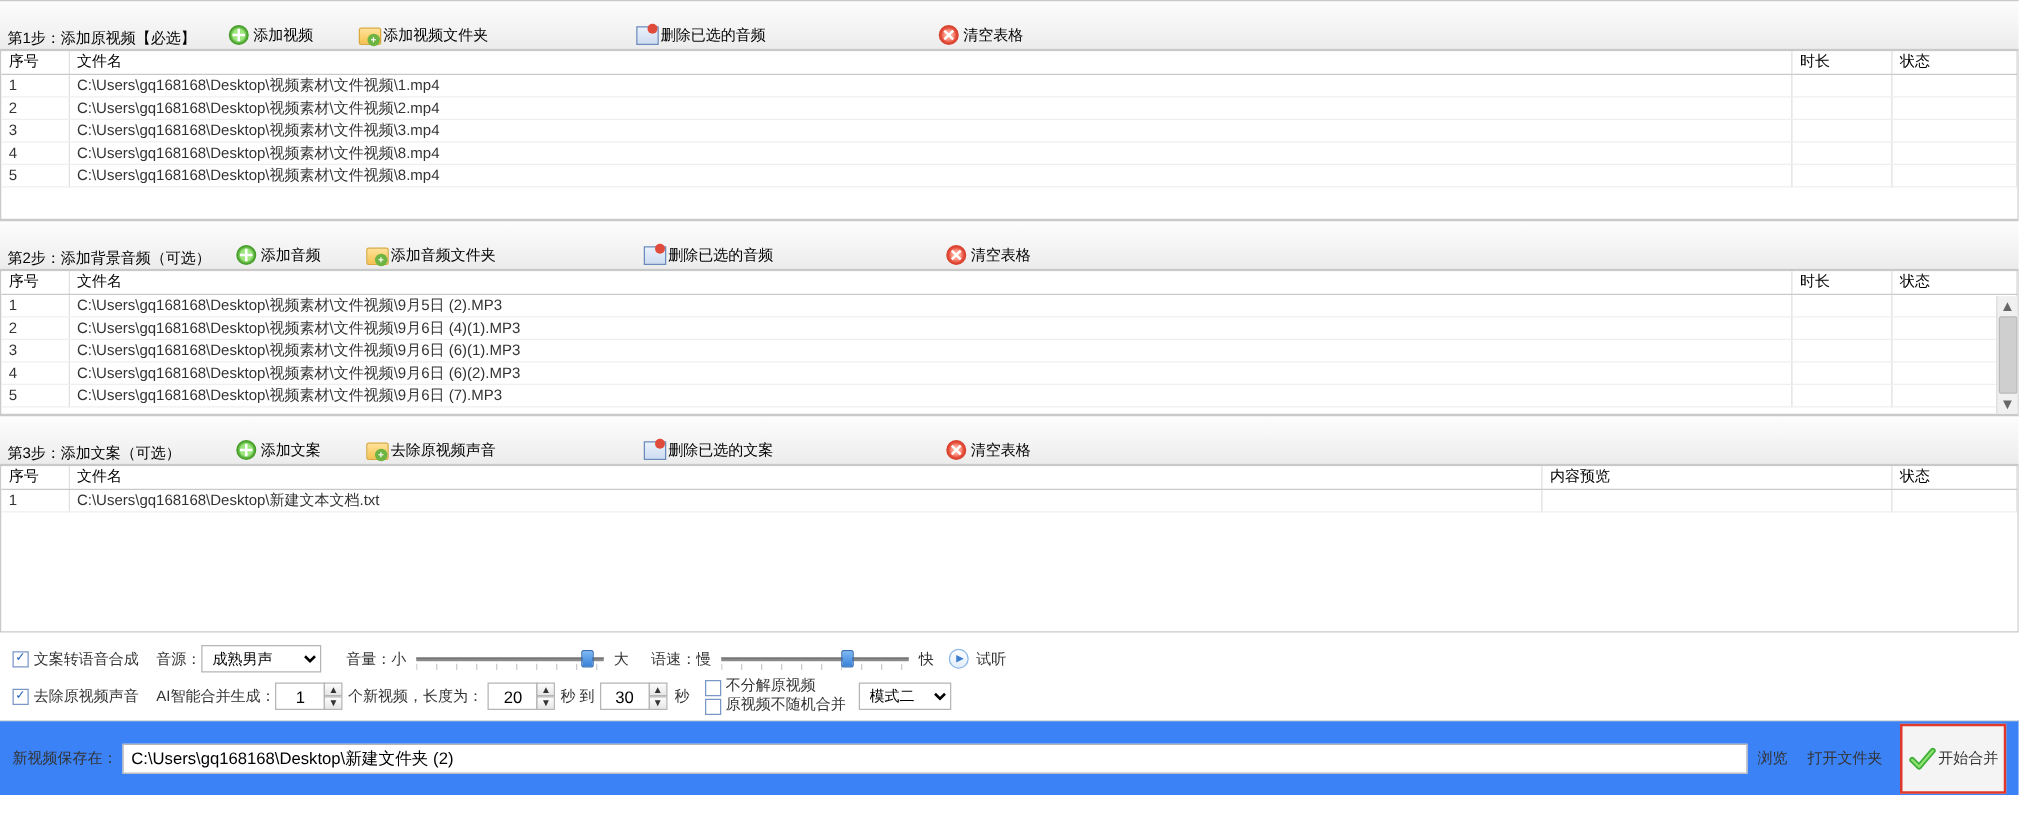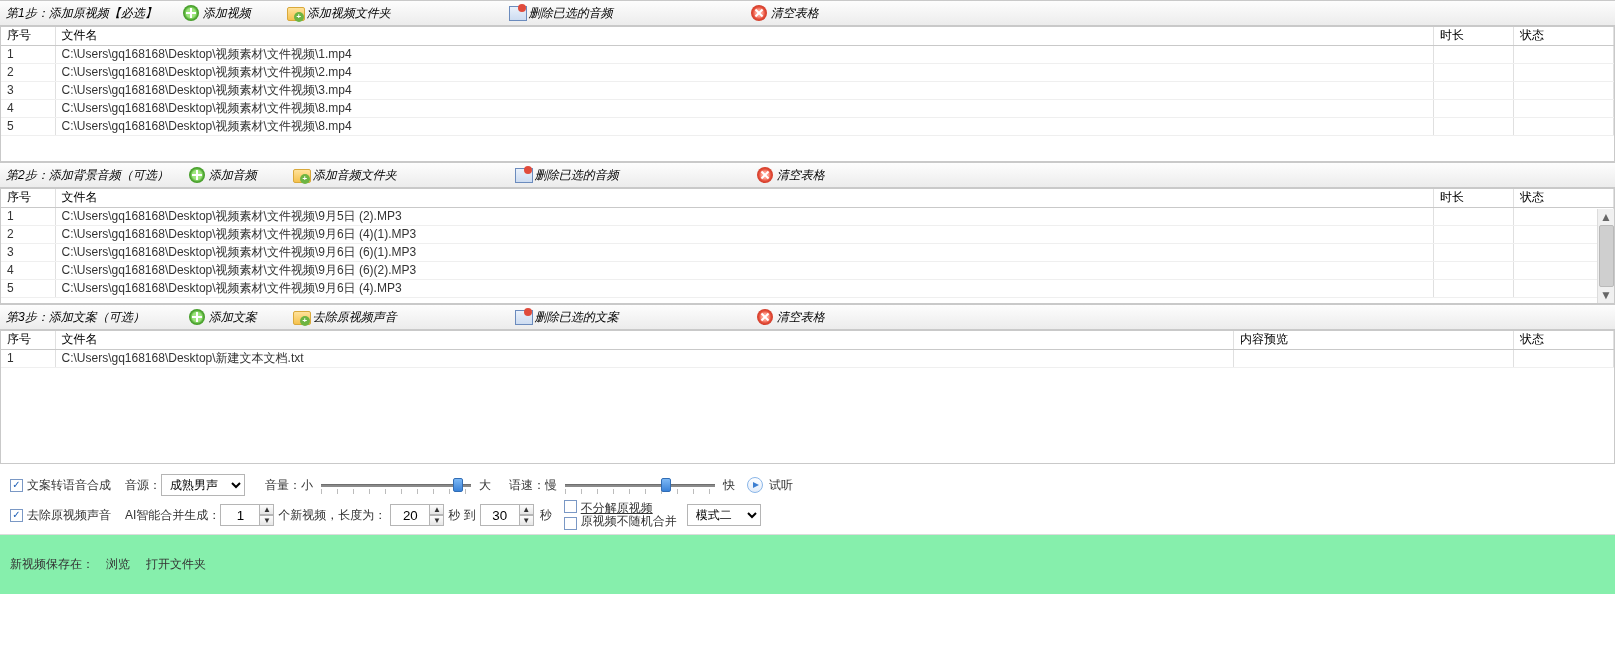--- a/index.html
+++ b/index.html
@@ -1,23 +1,22 @@
 <!DOCTYPE html>
 <html><head>
 <meta charset="utf-8">
 <style>
   * { box-sizing: border-box; margin: 0; padding: 0; }
   html, body { font-family: "SimSun", "宋体", Tahoma, sans-serif; font-size: 12px; color:#333; width:1615px; background:#fff;}
   .section { }
   .toolbar {
-    display:flex; align-items:center; height:26px;
+    display:flex; align-items:flex-end; height:40px;
     background: linear-gradient(to bottom, #fdfdfd 0%, #ececec 100%);
     border-top:1px solid #c9c9c9; border-bottom:1px solid #c9c9c9;
     padding:0 6px;
-    font-style:italic;
   }
   .toolbar .step { font-weight:normal; color:#000; margin-right:8px; }
   .tbtn {
     display:inline-flex; align-items:center; cursor:default;
     height:22px; padding:0 4px; color:#000;
   }
   .tbtn .ico { width:16px; height:16px; margin-right:4px; display:inline-block; }
   .sp { display:inline-block; }
   
   .ico-add-green { background: radial-gradient(circle at 50% 50%, #9ee67e 40%, #4ca52f 60%, #2c7d14 100%); border-radius:50%; position:relative;}
@@ -82,22 +81,23 @@
     position:absolute; top:2px; width:10px; height:14px;
     background:linear-gradient(#7db8f5,#3a82d8); border:1px solid #316db5; border-radius:2px;
   }
   .spinner { display:inline-flex; }
   .spinner input { width:40px; height:22px; border:1px solid #b5b5b5; text-align:center;}
   .spinner .btns { display:flex; flex-direction:column;}
   .spinner .btns span { width:15px; height:11px; border:1px solid #b5b5b5; margin-left:-1px; display:flex; align-items:center; justify-content:center; font-size:8px; background:linear-gradient(#fdfdfd,#e6e6e6);}
   
   .savebar {
     display:flex; align-items:center; padding:16px 10px; height:60px;
-    border-top:1px solid #dcdcdc; background:#86efac; margin-top:2px;
+    border-top:1px solid #dcdcdc; background:#3b82f6; margin-top:2px;
     position:relative;
+    justify-content:flex-end;
   }
   .savebar input.path {
     flex:1; height:24px; border:1px solid #b5b5b5; padding:0 6px; background:#fff; font-family:inherit;
   }
   .savebar .txtbtn { margin:0 8px; }
   .startbtn {
     width:85px; height:56px; border:2px solid #e0392c; margin-left:6px;
     display:flex; align-items:center; justify-content:center; background:#f4f4f4;
   }
   .pad-scroll { padding-right:17px; }
@@ -241,21 +241,21 @@
             <td class="center"></td>
           </tr>
           <tr>
             <td>4</td>
             <td>C:\Users\gq168168\Desktop\视频素材\文件视频\9月6日 (6)(2).MP3</td>
             <td class="center"></td>
             <td class="center"></td>
           </tr>
           <tr>
             <td>5</td>
-            <td>C:\Users\gq168168\Desktop\视频素材\文件视频\9月6日 (4).MP3</td>
+            <td>C:\Users\gq168168\Desktop\视频素材\文件视频\9月6日 (7).MP3</td>
             <td class="center"></td>
             <td class="center"></td>
           </tr>
         </tbody>
     </table>
     <div class="vscroll">
       <span class="arrow">▲</span>
       <span class="thumb" style="height:62px"></span>
       <span class="track"></span>
       <span class="arrow">▼</span>
@@ -315,21 +315,21 @@
   </div>
 </div>
 
 <div class="step4">
 
   <div class="row">
     <span class="chk checked"></span>
     <span>文案转语音合成</span>
     <span class="sp" style="width:14px"></span>
     <span>音源：</span>
-    <select class="native" style="width:84px">
+    <select class="native" style="width:96px">
       <option>成熟男声</option>
     </select>
     <span class="sp" style="width:20px"></span>
     <span>音量：</span>
     <span>小</span>
     <span class="slider" style="width:150px; margin:0 8px">
       <span class="thumb" style="left:132px"></span>
     </span>
     <span>大</span>
     <span class="sp" style="width:18px"></span>
@@ -368,34 +368,44 @@
     <span class="spinner">
       <input value="30" style="">
       <span class="btns">
           <span>▲</span>
           <span>▼</span>
         </span>
     </span>
     <span style="margin:0 6px">秒</span>
 
     <span style="display:inline-flex; flex-direction:column; margin-left:6px;">
-      <span style="display:inline-flex; align-items:flex-start; height:15px;text-decoration:underline;">
+      <span style="display:inline-flex; align-items:flex-end; height:15px;">
         <span class="chk"></span>
         <span>不分解原视频</span>
       </span>
       <span style="display:inline-flex; align-items:flex-end; height:15px;">
         <span class="chk"></span>
         <span>原视频不随机合并</span>
       </span>
     </span>
     <span class="sp" style="width:10px"></span>
     <select class="native" style="width:74px">
       <option>模式二</option>
     </select>
   </div>
 </div>
 
 <div class="savebar">
   <span>新视频保存在：</span>
   <span class="sp" style="width:4px"></span>
+  <input class="path" value="C:\Users\gq168168\Desktop\新建文件夹 (2)" style="">
   <span class="txtbtn">浏览</span>
   <span class="txtbtn">打开文件夹</span>
+  <div class="startbtn">
+    <span class="ico-check">
+      <svg viewBox="0 0 24 24">
+          <path d="M3 13 L9 19 L21 5" fill="none" stroke="#3fae3a" stroke-width="5" stroke-linecap="round" stroke-linejoin="round"></path>
+          <path d="M3 13 L9 19 L21 5" fill="none" stroke="#8ee26e" stroke-width="2" stroke-linecap="round" stroke-linejoin="round"></path>
+        </svg>
+    </span>
+    <span>开始合并</span>
+  </div>
 </div>
 
 </body></html>

